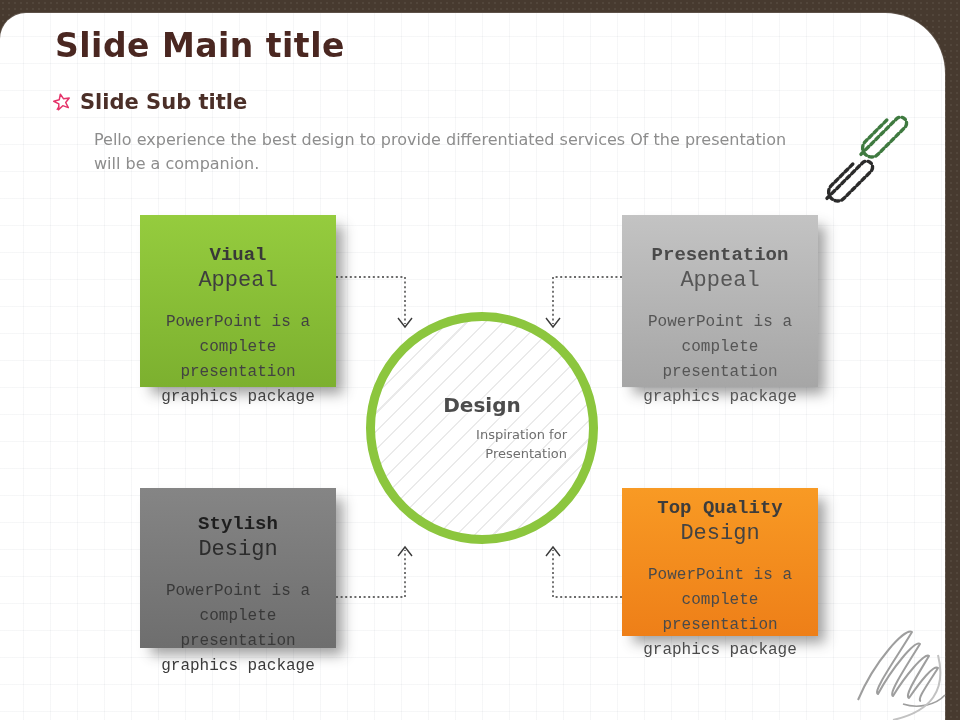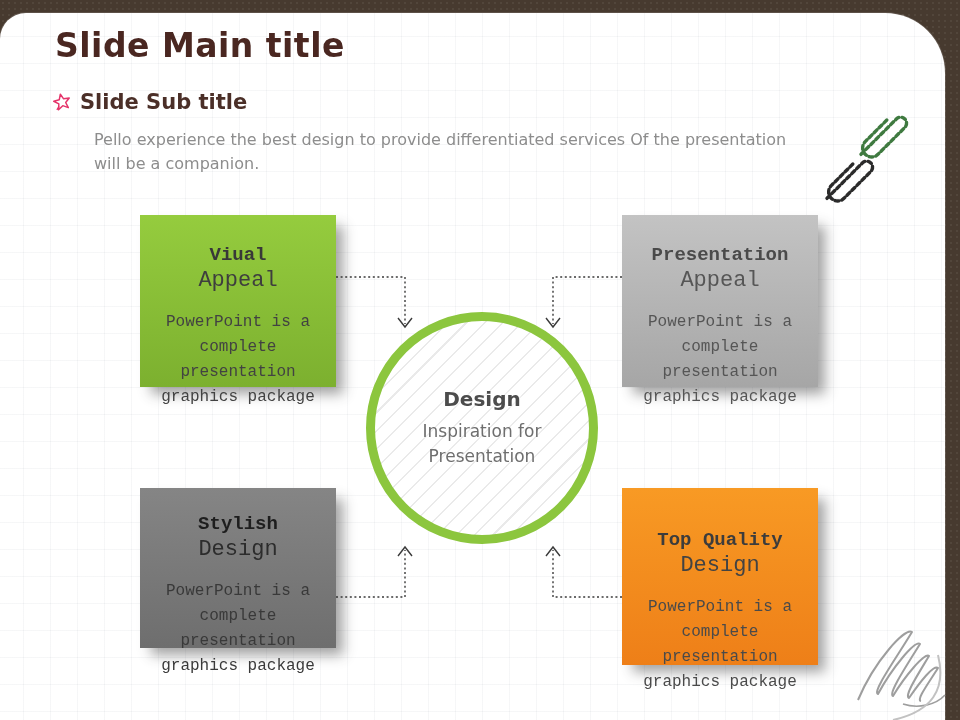--- a/index.html
+++ b/index.html
@@ -42,32 +42,32 @@
   }
   .box-title{font-size:19px;font-weight:800;line-height:1.1;}
   .box-subtitle{font-size:22px;line-height:1.2;margin-top:2px;}
   .box-body{font-size:16px;line-height:1.55;margin-top:16px;}
   .box-visual{left:140px;top:215px;height:172px;background:linear-gradient(180deg,#95cc3e,#7cb02f);}
   .box-visual .box-title{color:#383838;} .box-visual .box-subtitle{color:#3e3e3e;} .box-visual .box-body{color:#424242;}
   .box-contemporary{left:622px;top:215px;height:172px;background:linear-gradient(180deg,#c3c3c3,#a6a6a6);}
   .box-contemporary .box-title{color:#4a4a4a;} .box-contemporary .box-subtitle{color:#565656;} .box-contemporary .box-body{color:#555555;}
   .box-stylish{left:140px;top:488px;height:160px;background:linear-gradient(180deg,#858585,#6e6e6e);padding-top:26px;}
   .box-stylish .box-title{color:#1e1e1e;} .box-stylish .box-subtitle{color:#2c2c2c;} .box-stylish .box-body{color:#393939;}
-  .box-quality{left:622px;top:488px;height:177px;background:linear-gradient(180deg,#f89a24,#ee7f18);padding-top:42px;text-align:center;}
+  .box-quality{left:622px;top:488px;height:148px;background:linear-gradient(180deg,#f89a24,#ee7f18);padding-top:10px;text-align:center;}
   .box-quality .box-title{color:#3c3c3c;} .box-quality .box-subtitle{color:#434343;} .box-quality .box-body{color:#4a4a4a;}
   .circle{
     position:absolute;left:366px;top:312px;width:232px;height:232px;box-sizing:border-box;
     border:9px solid #8cc63e;border-radius:50%;
     background:
       repeating-linear-gradient(135deg, rgba(125,125,125,.16) 0 1.5px, transparent 1.5px 13px),
       #ffffff;
     display:flex;flex-direction:column;align-items:center;justify-content:center;
   }
   .circle-title{font-size:20px;font-weight:800;color:#4c4c4c;text-shadow:0 0 6px #fff,0 0 10px #fff;}
-  .circle-subtitle{font-size:17px;color:#6e6e6e;width:170px;text-align:center;line-height:1.5;margin-top:8px;text-shadow:0 0 6px #fff,0 0 10px #fff;}
+  .circle-subtitle{font-size:13px;color:#6e6e6e;width:170px;text-align:right;line-height:1.5;margin-top:8px;text-shadow:0 0 6px #fff,0 0 10px #fff;}
   .overlay{position:absolute;inset:0;pointer-events:none;}
 </style>
 </head>
 <body>
 
 <div class="canvas">
   <div class="texture"></div>
   <div class="page"></div>
 
   <h1 class="main-title">Slide Main title</h1>

